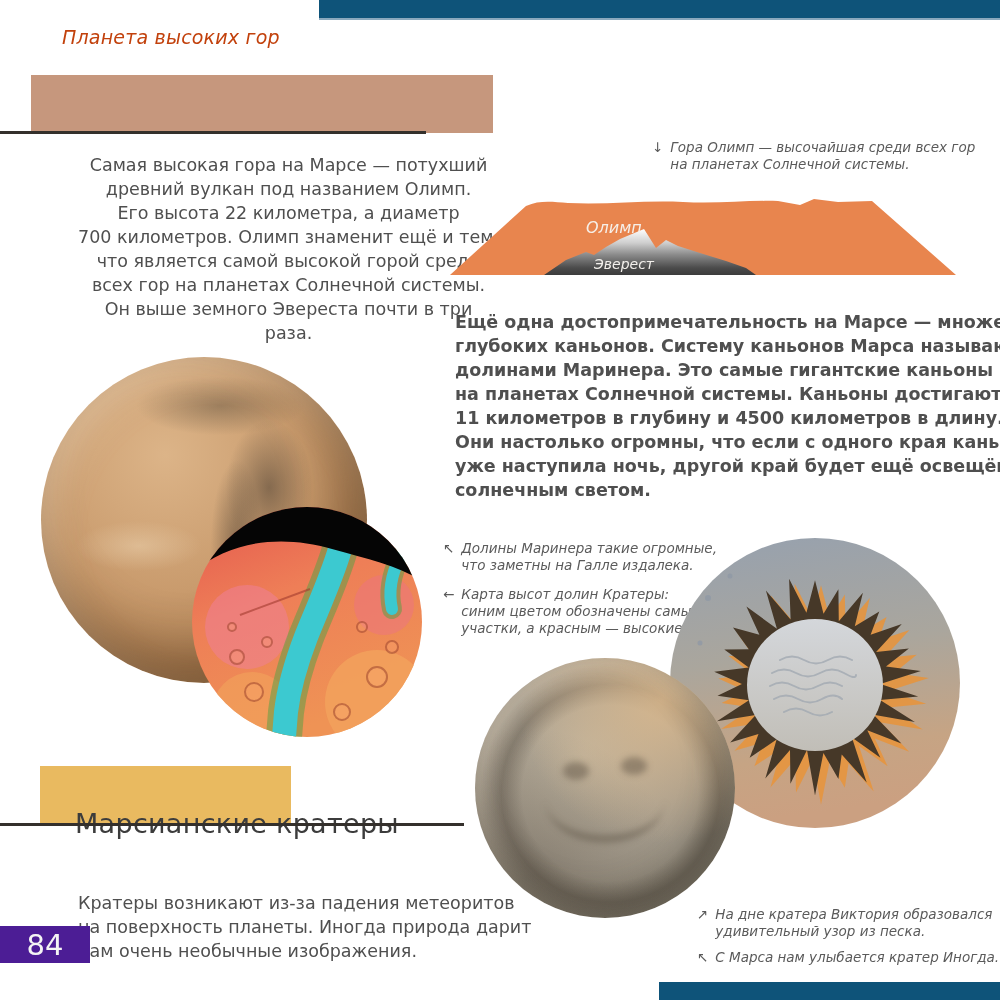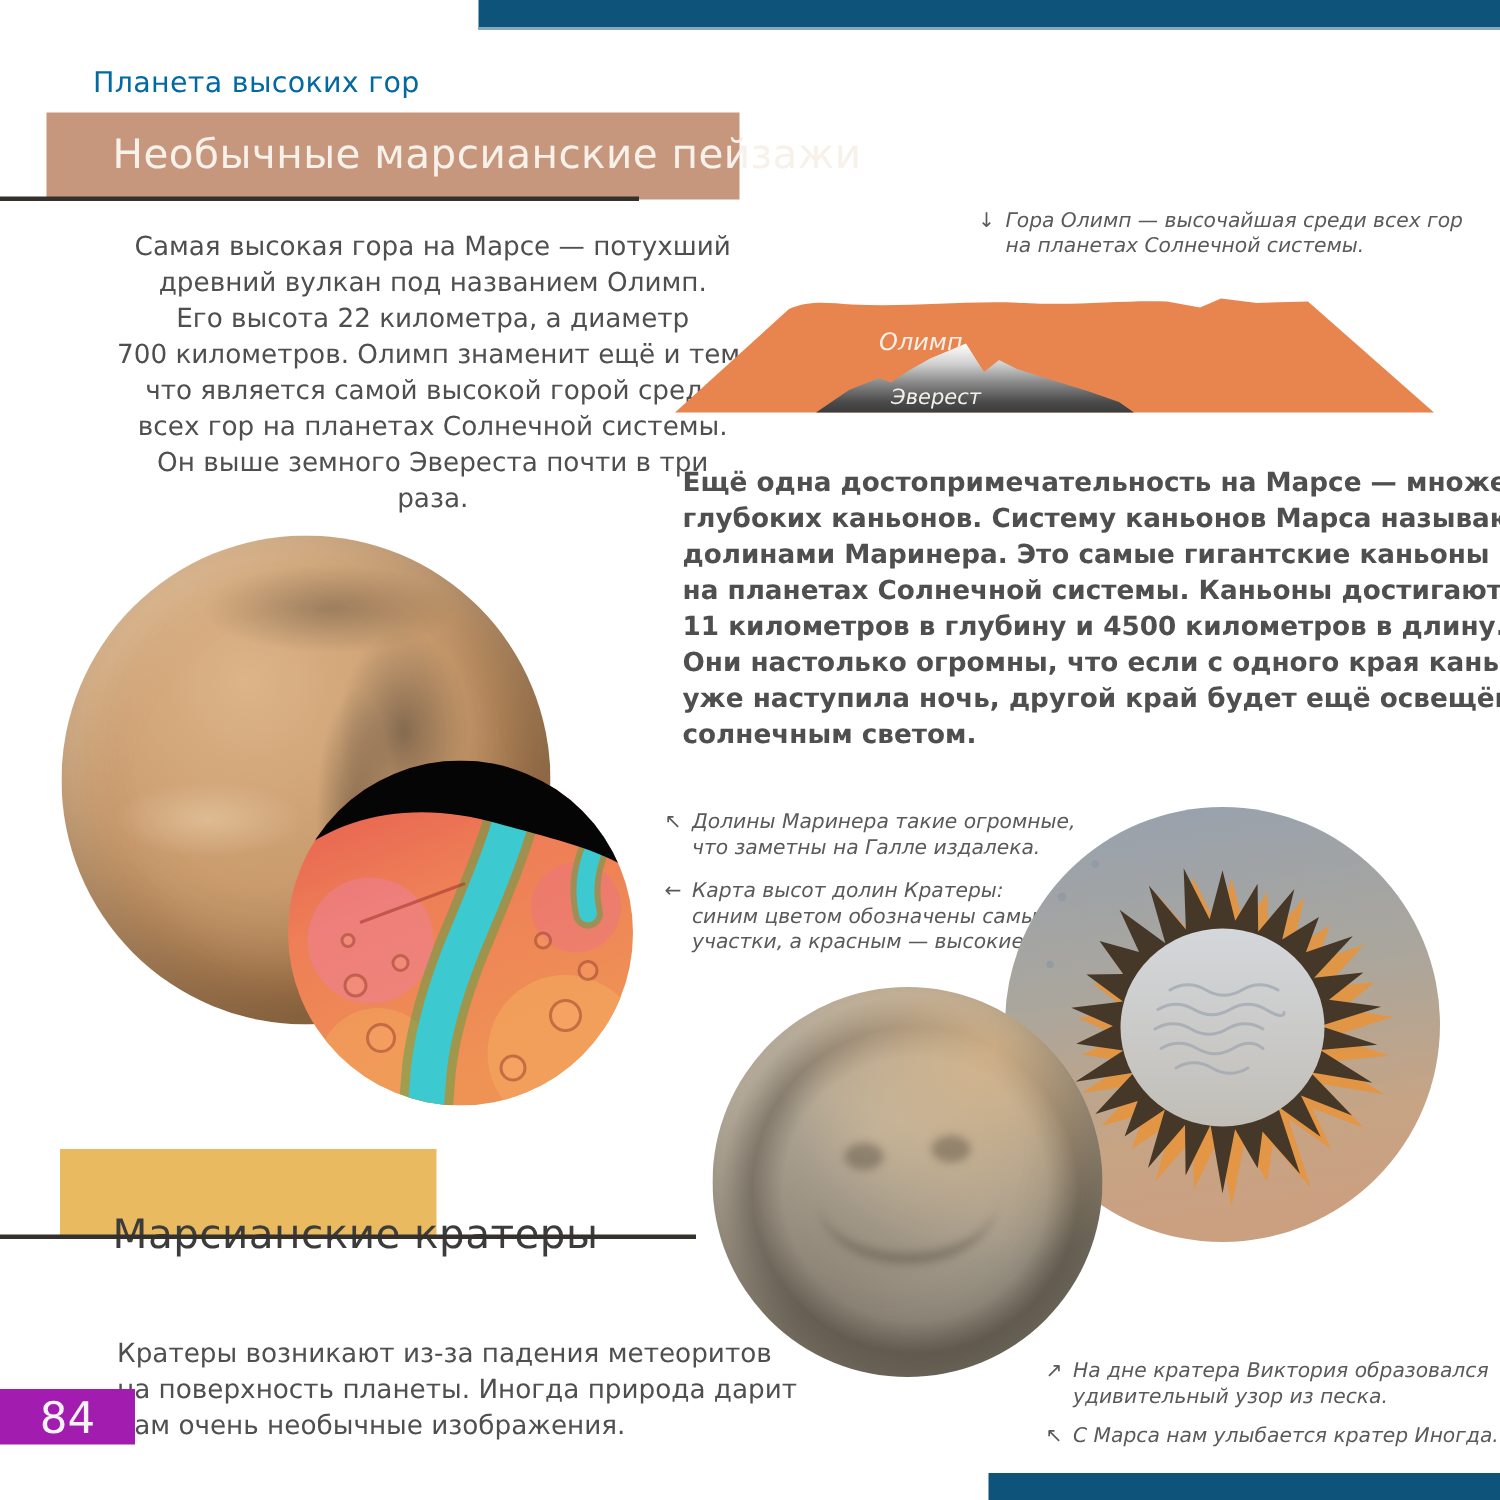--- a/index.html
+++ b/index.html
@@ -3,21 +3,21 @@
 <meta charset="utf-8">
 <style>
   html,body{margin:0;padding:0;background:#ffffff;}
   .page{position:relative;width:1000px;height:1000px;background:#ffffff;overflow:hidden;
         font-family:"DejaVu Sans","Liberation Sans",sans-serif;}
   .abs{position:absolute;}
 
   .top-bar{left:319px;top:0;width:681px;height:18px;background:#0e5379;border-bottom:2px solid #8aa8bd;}
   .bottom-bar{left:659px;top:982px;width:341px;height:18px;background:#0e5379;}
 
-  .kicker{left:62px;top:44px;font-size:19px;color:#0369a1;letter-spacing:.2px;}
+  .kicker{left:62px;top:26px;font-size:19px;font-style:italic;color:#c2410c;letter-spacing:.2px;}
 
   .title-bar-1{left:31px;top:75px;width:462px;height:58px;background:#c6977d;}
   .title-1{left:75px;top:75px;height:58px;line-height:58px;font-size:27px;color:#f7f1ea;letter-spacing:.3px;white-space:pre;}
   .rule-1{left:0;top:131px;width:426px;height:3px;background:#34302c;}
 
   .body-text{font-size:17.5px;line-height:24px;color:#4f4f4f;white-space:pre;}
   .para-1{left:78px;top:153px;text-align:center;}
   .para-2{left:455px;top:310px;font-weight:bold;}
   .para-3{left:78px;top:891px;}
 
@@ -54,35 +54,34 @@
     background:rgba(88,78,64,.45);filter:blur(3px);}
   .eye-left{left:34%;top:40%;}
   .eye-right{left:56%;top:38%;}
   .galle-smile{position:absolute;left:27%;top:38%;width:46%;height:30%;border-radius:50%;
     border-bottom:8px solid rgba(88,78,64,.42);filter:blur(3px);}
 
   .title-bar-2{left:40px;top:766px;width:251px;height:59px;background:#e9ba60;}
   .title-2{left:75px;top:766px;height:59px;line-height:59px;font-size:27px;color:#3c3c3c;letter-spacing:.3px;white-space:pre;margin-top:28px;}
   .rule-2{left:0;top:823px;width:464px;height:3px;background:#34302c;}
 
-  .page-num-block{left:0;top:926px;width:90px;height:37px;background:#a21caf;
+  .page-num-block{left:0;top:926px;width:90px;height:37px;background:#4c1d95;
     display:flex;align-items:center;justify-content:center;}
   .page-num{font-size:29px;color:#f4f4f4;font-weight:400;}
 </style>
 </head>
 <body>
 
 <div class="page">
 
   <div class="abs top-bar"></div>
 
   <div class="abs kicker">Планета высоких гор</div>
 
   <div class="abs title-bar-1"></div>
-  <div class="abs title-1">Необычные марсианские пейзажи</div>
   <div class="abs rule-1"></div>
 
   <div class="abs body-text para-1">Самая высокая гора на Марсе — потухший
 древний вулкан под названием Олимп.
 Его высота 22 километра, а диаметр
 700 километров. Олимп знаменит ещё и тем,
 что является самой высокой горой среди
 всех гор на планетах Солнечной системы.
 Он выше земного Эвереста почти в три
 раза.</div>

